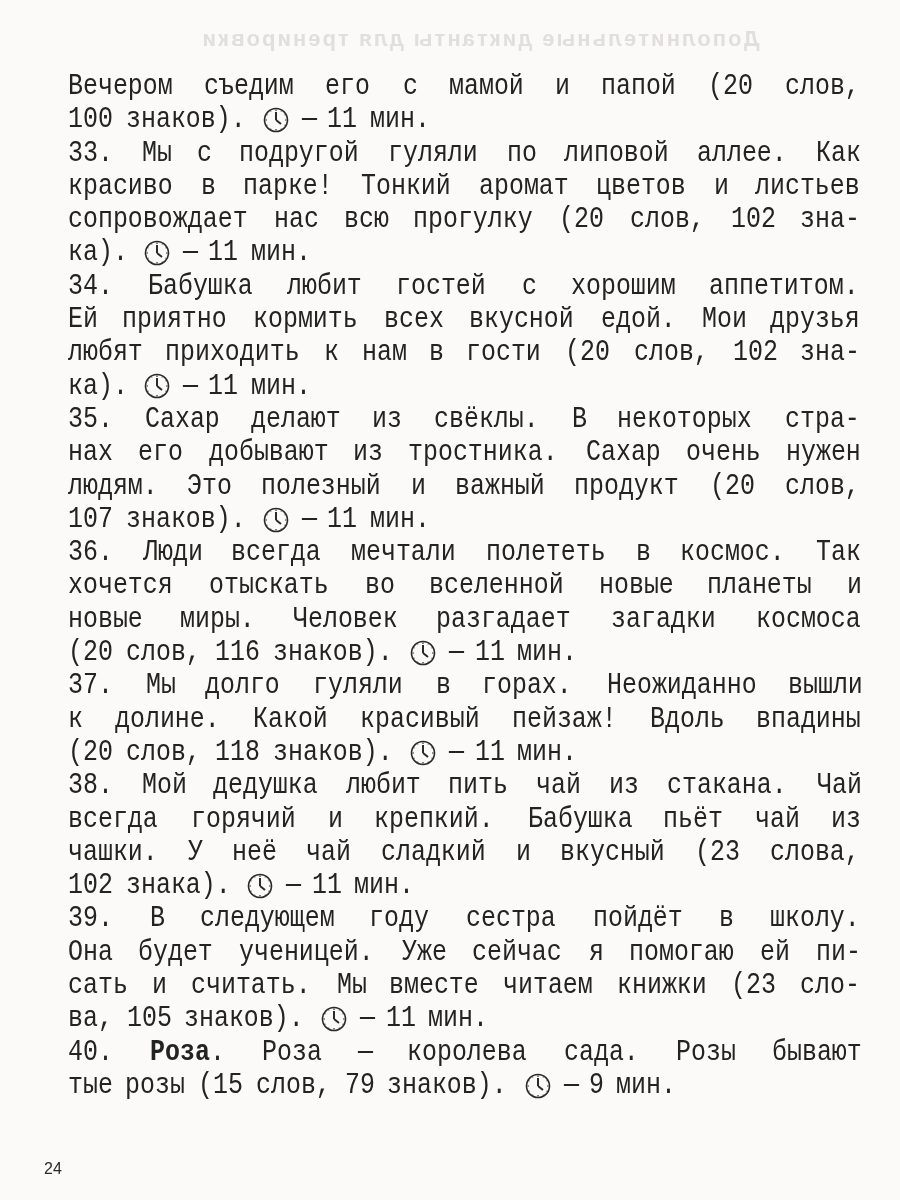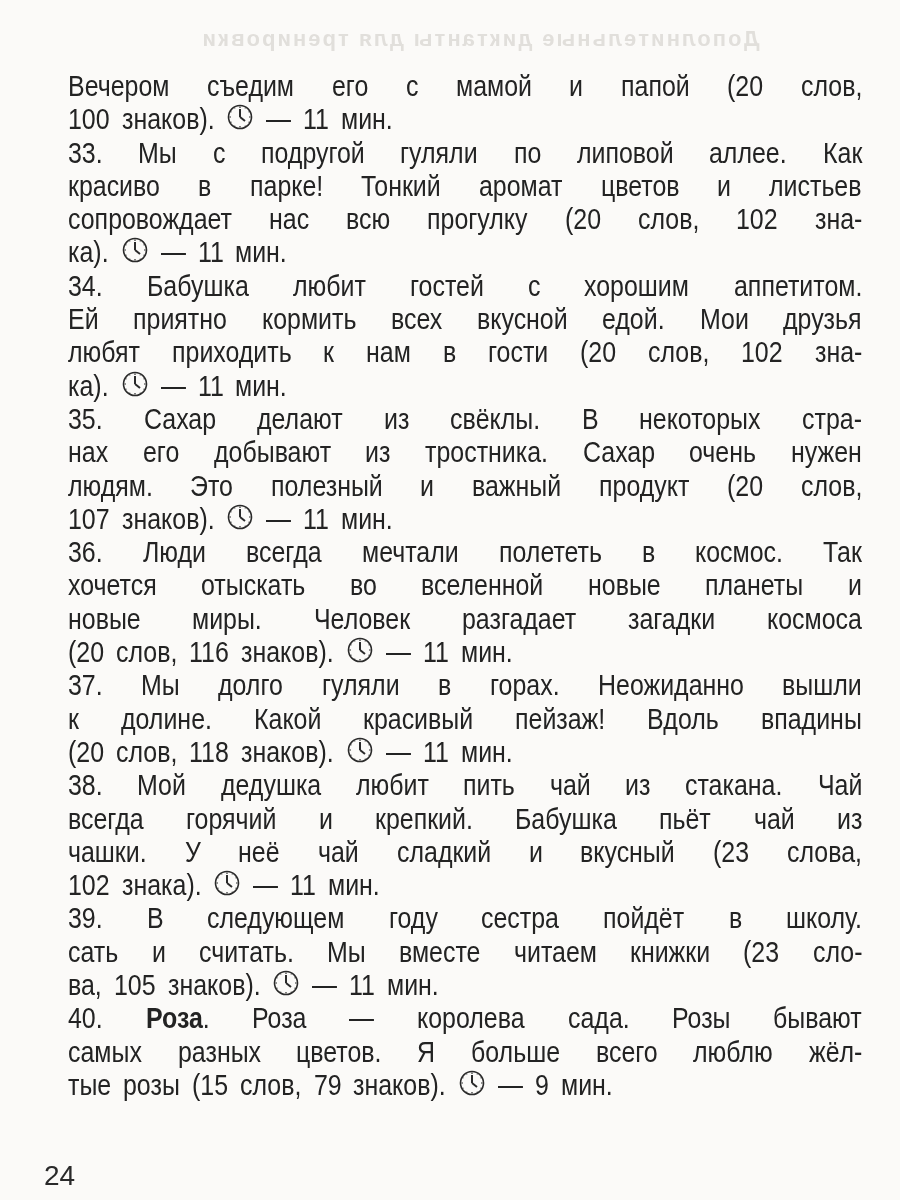--- a/index.html
+++ b/index.html
@@ -18,31 +18,32 @@
     opacity: 0.75;
   }
   .page {
     position: absolute; left: 68px; top: 70px; width: 794px;
   }
   .line {
     height: 33.3px; line-height: 33.3px; font-size: 29px;
     white-space: nowrap; position: relative;
   }
   .line-inner {
-    display: flex; justify-content: space-between; 
+    display: flex; justify-content: space-between; align-items: center;
     width: 100%;
+    font-family: Liberation Mono, monospace;
   }
   .line.last .line-inner { justify-content: flex-start; gap: 12px; }
   .w { display: inline-block; transform-origin: left center; }
   .clock { display: inline-block; width: 28px; height: 28px; vertical-align: middle; }
   .clock svg { width: 28px; height: 28px; display: block; }
   b.title { font-weight: bold; }
   .page-number {
     position: absolute; left: 44px; top: 1160px;
-    font-size: 28px; color: #2a2a2a;
+    font-size: 16px; color: #2a2a2a;
   }
 </style>
 </head>
 <body>
 
 <div class="bleed-header">Дополнительные диктанты для тренировки</div>
 
 <div class="page" id="page">
     <div>
       <div class="line">
@@ -509,20 +510,33 @@
           <span class="w" style="transform: scaleX(0.86); margin-right: -22.4px;">следующем</span>
           <span class="w" style="transform: scaleX(0.86); margin-right: -7.98px;">году</span>
           <span class="w" style="transform: scaleX(0.86); margin-right: -12.74px;">сестра</span>
           <span class="w" style="transform: scaleX(0.86); margin-right: -13.16px;">пойдёт</span>
           <span class="w" style="transform: scaleX(0.86); margin-right: -2.1px;">в</span>
           <span class="w" style="transform: scaleX(0.86); margin-right: -12.32px;">школу.</span>
         </div>
       </div>
       <div class="line">
         <div class="line-inner">
+          <span class="w" style="transform: scaleX(0.86); margin-right: -7.7px;">Она</span>
+          <span class="w" style="transform: scaleX(0.86); margin-right: -10.5px;">будет</span>
+          <span class="w" style="transform: scaleX(0.86); margin-right: -18.9px;">ученицей.</span>
+          <span class="w" style="transform: scaleX(0.86); margin-right: -7.42px;">Уже</span>
+          <span class="w" style="transform: scaleX(0.86); margin-right: -13.02px;">сейчас</span>
+          <span class="w" style="transform: scaleX(0.86); margin-right: -2.24px;">я</span>
+          <span class="w" style="transform: scaleX(0.86); margin-right: -16.24px;">помогаю</span>
+          <span class="w" style="transform: scaleX(0.86); margin-right: -4.48px;">ей</span>
+          <span class="w" style="transform: scaleX(0.86); margin-right: -5.88px;">пи-</span>
+        </div>
+      </div>
+      <div class="line">
+        <div class="line-inner">
           <span class="w" style="transform: scaleX(0.86); margin-right: -8.12px;">сать</span>
           <span class="w" style="transform: scaleX(0.86); margin-right: -2.24px;">и</span>
           <span class="w" style="transform: scaleX(0.86); margin-right: -15.4px;">считать.</span>
           <span class="w" style="transform: scaleX(0.86); margin-right: -6.3px;">Мы</span>
           <span class="w" style="transform: scaleX(0.86); margin-right: -13.3px;">вместе</span>
           <span class="w" style="transform: scaleX(0.86); margin-right: -13.44px;">читаем</span>
           <span class="w" style="transform: scaleX(0.86); margin-right: -13.02px;">книжки</span>
           <span class="w" style="transform: scaleX(0.86); margin-right: -5.88px;">(23</span>
           <span class="w" style="transform: scaleX(0.86); margin-right: -8.12px;">сло-</span>
         </div>
@@ -567,32 +581,20 @@
           <span class="w" style="transform: scaleX(0.86); margin-right: -5.6px;">40.</span>
           <span class="w" style="transform: scaleX(0.86); margin-right: -10.36px;"><b class="title">Роза</b>.</span>
           <span class="w" style="transform: scaleX(0.86); margin-right: -8.82px;">Роза</span>
           <span class="w" style="transform: scaleX(0.86); margin-right: -4.06px;">—</span>
           <span class="w" style="transform: scaleX(0.86); margin-right: -17.5px;">королева</span>
           <span class="w" style="transform: scaleX(0.86); margin-right: -10.08px;">сада.</span>
           <span class="w" style="transform: scaleX(0.86); margin-right: -9.52px;">Розы</span>
           <span class="w" style="transform: scaleX(0.86); margin-right: -14.42px;">бывают</span>
         </div>
       </div>
-      <div class="line">
-        <div class="line-inner">
-          <span class="w" style="transform: scaleX(0.86); margin-right: -12.04px;">самых</span>
-          <span class="w" style="transform: scaleX(0.86); margin-right: -13.58px;">разных</span>
-          <span class="w" style="transform: scaleX(0.86); margin-right: -13.86px;">цветов.</span>
-          <span class="w" style="transform: scaleX(0.86); margin-right: -2.94px;">Я</span>
-          <span class="w" style="transform: scaleX(0.86); margin-right: -14.56px;">больше</span>
-          <span class="w" style="transform: scaleX(0.86); margin-right: -10.08px;">всего</span>
-          <span class="w" style="transform: scaleX(0.86); margin-right: -13.02px;">люблю</span>
-          <span class="w" style="transform: scaleX(0.86); margin-right: -8.68px;">жёл-</span>
-        </div>
-      </div>
       <div class="line last">
         <div class="line-inner">
           <span class="w" style="transform: scaleX(0.86); margin-right: -7px;">тые</span>
           <span class="w" style="transform: scaleX(0.86); margin-right: -9.24px;">розы</span>
           <span class="w" style="transform: scaleX(0.86); margin-right: -5.88px;">(15</span>
           <span class="w" style="transform: scaleX(0.86); margin-right: -9.94px;">слов,</span>
           <span class="w" style="transform: scaleX(0.86); margin-right: -4.48px;">79</span>
           <span class="w" style="transform: scaleX(0.86); margin-right: -15.12px;">знаков).</span>
   <span class="clock">
     <svg viewBox="0 0 28 28">

